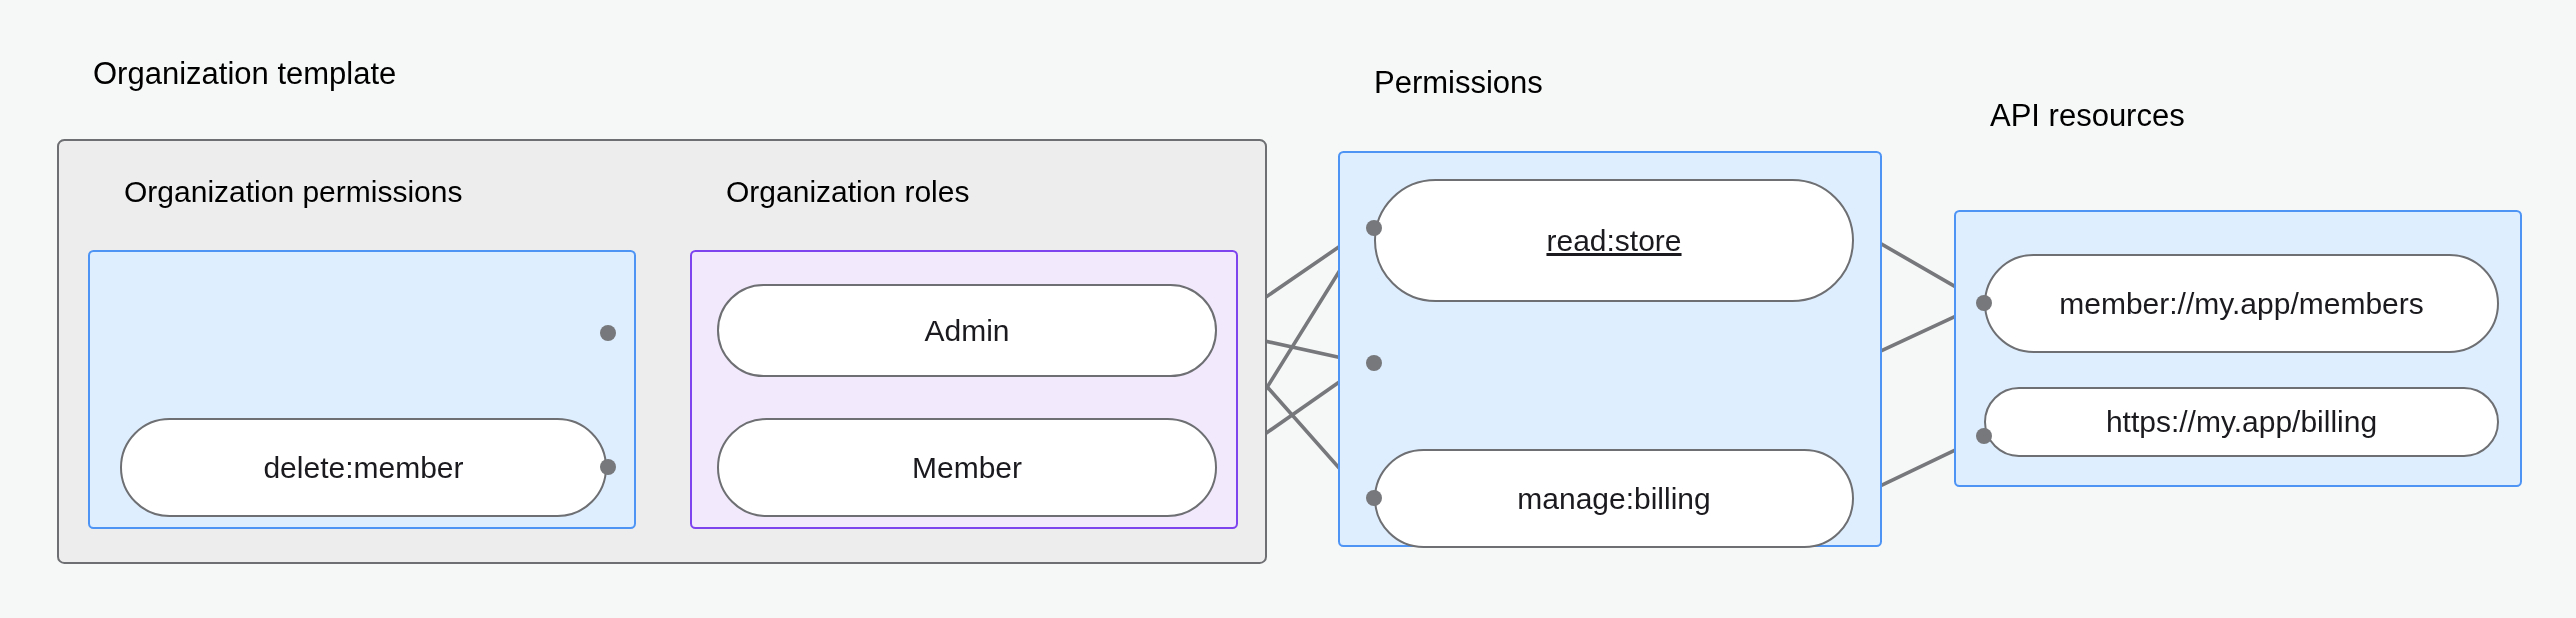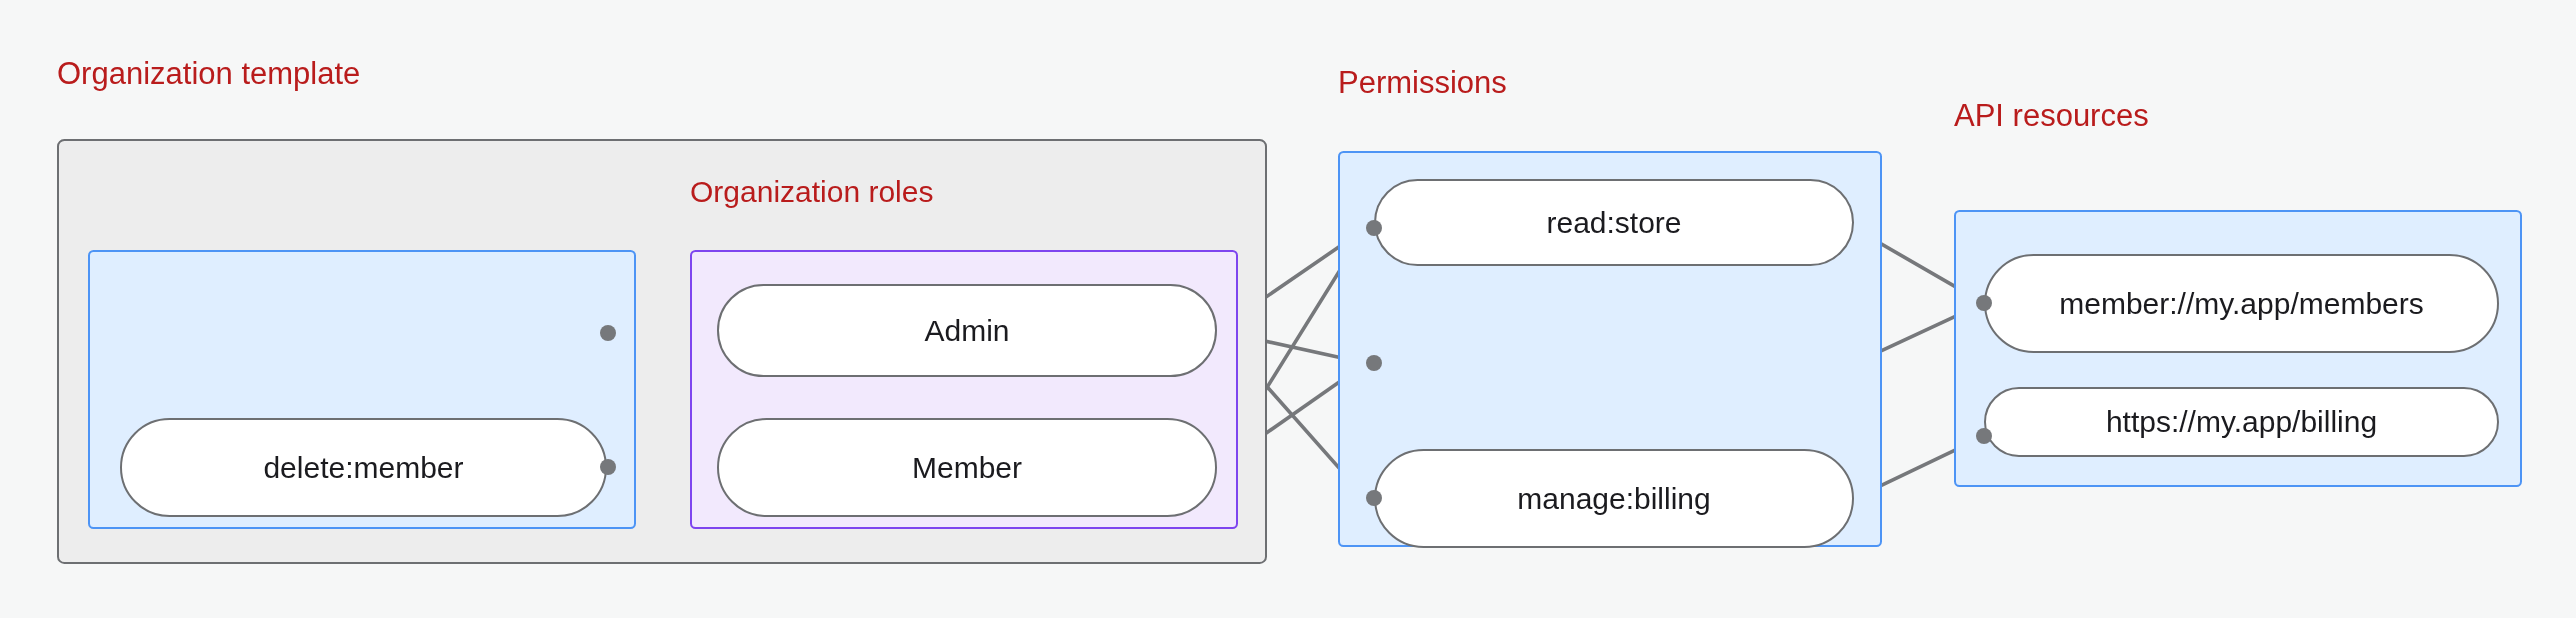--- a/index.html
+++ b/index.html
@@ -28,24 +28,25 @@
     height: 619px;
     pointer-events: none;
     z-index: 1;
   }
 
   
   .group-title {
     position: absolute;
     font-size: 31px;
     line-height: 1.1;
-    color: #b91c1c;
+    color: #000000;
     font-weight: 400;
     white-space: nowrap;
     z-index: 3;
+    margin-left: 36px;
   }
   .group-title.small {
     font-size: 30px;
   }
 
   
   .box {
     position: absolute;
     box-sizing: border-box;
     z-index: 2;
@@ -113,20 +114,21 @@
       <line x1="2032" y1="250" x2="2174" y2="332"></line>
       <line x1="2032" y1="398" x2="2174" y2="332"></line>
       <line x1="2032" y1="546" x2="2174" y2="478"></line>
     </g>
   </svg>
 
   <div class="group-title" style="left:57px; top:57px;">Organization template</div>
 
   <div class="box box-outer" style="left:57px; top:139px; width:1210px; height:425px;"></div>
 
+  <div class="group-title small" style="left:88px; top:175px;">Organization permissions</div>
 
   <div class="box box-blue" style="left:88px; top:250px; width:548px; height:279px;"></div>
 
   <div class="dot" style="left:600px; top:325px;"></div>
 
   <div class="node" style="left:120px; top:418px; width:487px; height:99px;">
     <span>delete:member</span>
   </div>
   <div class="dot" style="left:600px; top:459px;"></div>
 
@@ -139,21 +141,21 @@
   </div>
 
   <div class="node" style="left:717px; top:418px; width:500px; height:99px;">
     <span>Member</span>
   </div>
 
   <div class="group-title" style="left:1338px; top:66px;">Permissions</div>
 
   <div class="box box-blue" style="left:1338px; top:151px; width:544px; height:396px;"></div>
 
-  <div class="node" style="left:1374px; top:179px; width:480px; height:87px;">
+  <div class="node" style="left:1374px; top:179px; width:480px; height:123px;text-decoration:underline;">
     <span>read:store</span>
   </div>
   <div class="dot" style="left:1366px; top:220px;"></div>
 
   <div class="dot" style="left:1366px; top:355px;"></div>
 
   <div class="node" style="left:1374px; top:449px; width:480px; height:99px;text-align:center;">
     <span>manage:billing</span>
   </div>
   <div class="dot" style="left:1366px; top:490px;"></div>

